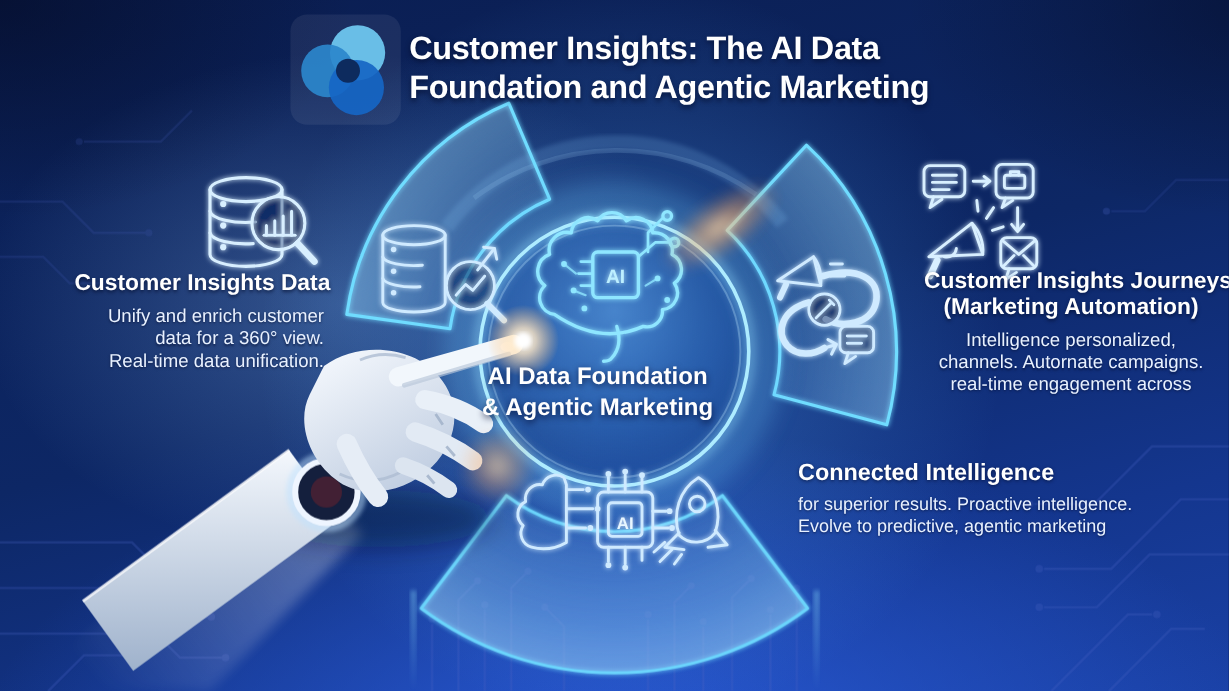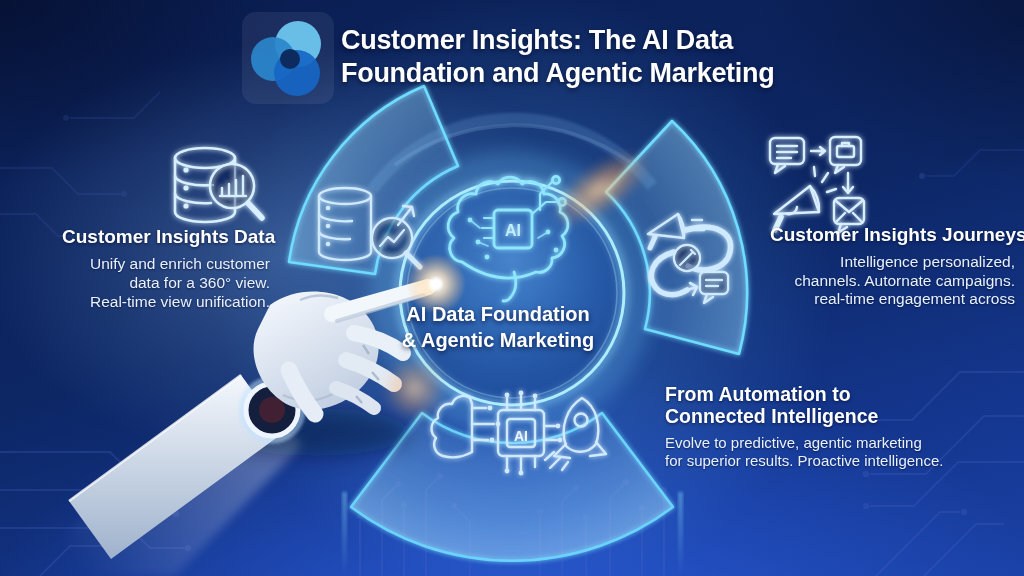--- a/index.html
+++ b/index.html
@@ -21,21 +21,21 @@
   .logo-plaque{left:242px;top:12px;width:92px;height:92px;border-radius:14px;background:rgba(255,255,255,.07);}
   .logo{left:246px;top:16px;}
   .main-title{left:341px;top:24px;font-size:27px;font-weight:800;line-height:33px;letter-spacing:-.3px;
     text-shadow:0 2px 4px rgba(0,8,35,.6);}
   
   .blk-title{font-weight:800;color:var(--text-primary,#fff);text-shadow:0 1px 3px rgba(0,10,40,.65);}
   .blk-body{color:#e8f1ff;text-shadow:0 1px 2px rgba(0,10,40,.6);}
   .block-left{left:50px;top:226px;width:208px;text-align:right;margin-left:12px;}
   .block-left .blk-title{font-size:19px;margin-bottom:6px;white-space:nowrap;}
   .block-left .blk-body{font-size:15.5px;line-height:19px;}
-  .block-right{left:770px;top:224px;width:245px;text-align:right;}
+  .block-right{left:770px;top:224px;width:245px;text-align:center;}
   .block-right .blk-title{font-size:19px;line-height:22px;white-space:nowrap;}
   .block-right .blk-body{margin-top:7px;font-size:15.5px;line-height:18.5px;}
   .block-br{left:665px;top:383px;width:340px;text-align:left;}
   .block-br .blk-title{font-size:19.5px;line-height:22px;}
   .block-br .blk-body{margin-top:7px;font-size:15px;line-height:18px;}
   .hub-label{left:368px;top:301px;width:260px;text-align:center;font-size:20px;font-weight:800;line-height:26px;
     text-shadow:0 2px 5px rgba(0,10,45,.7);}
 </style>
 </head>
 <body>
@@ -324,43 +324,43 @@
   <div class="abs main-title">
     <div>Customer Insights: The AI Data</div>
     <div>Foundation and Agentic Marketing</div>
   </div>
 
   <div class="abs block-left">
     <div class="blk-title">Customer Insights Data</div>
     <div class="blk-body">
       <div>Unify and enrich customer</div>
       <div>data for a 360° view.</div>
-      <div>Real-time view unification.</div>
+      <div>Real-time data unification.</div>
     </div>
   </div>
 
   <div class="abs block-right">
     <div class="blk-title">
       <div>Customer Insights Journeys</div>
+      <div>(Marketing Automation)</div>
     </div>
     <div class="blk-body">
       <div>Intelligence personalized,</div>
       <div>channels. Autornate campaigns.</div>
       <div>real-time engagement across</div>
     </div>
   </div>
 
   <div class="abs block-br">
     <div class="blk-title">
-      <div>From Automation to</div>
       <div>Connected Intelligence</div>
     </div>
     <div class="blk-body">
+      <div>for superior results.  Proactive intelligence.</div>
       <div>Evolve to predictive, agentic marketing</div>
-      <div>for superior results.  Proactive intelligence.</div>
     </div>
   </div>
 
   <div class="abs hub-label">
     <div>AI Data Foundation</div>
     <div>&amp; Agentic Marketing</div>
   </div>
 
 </div>
 

